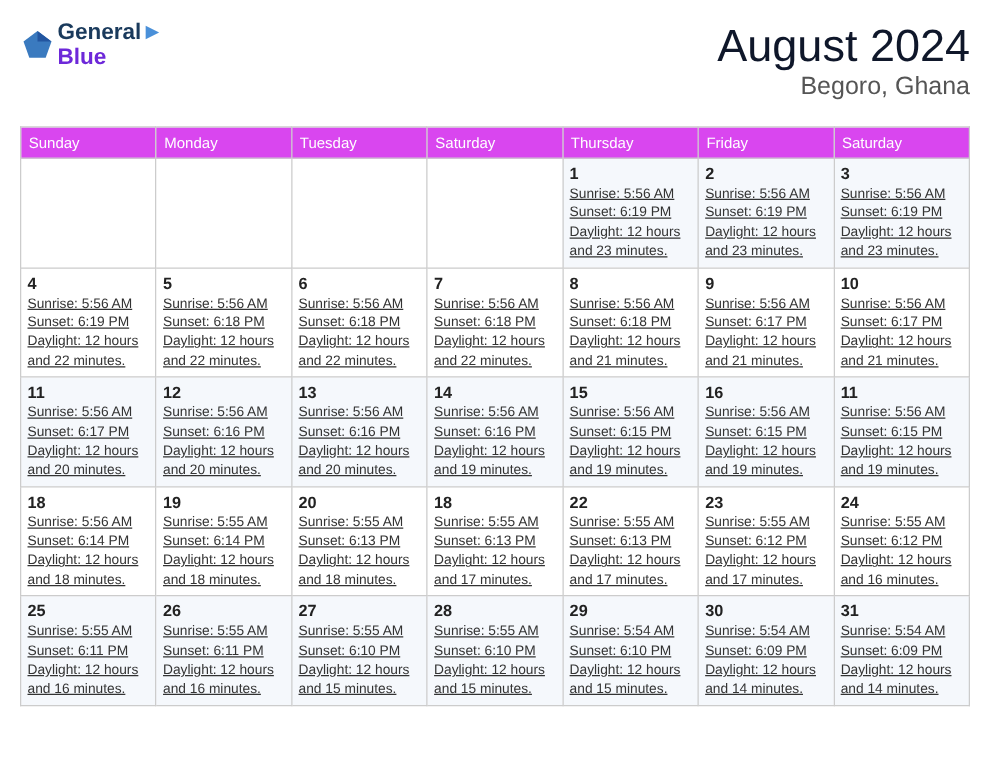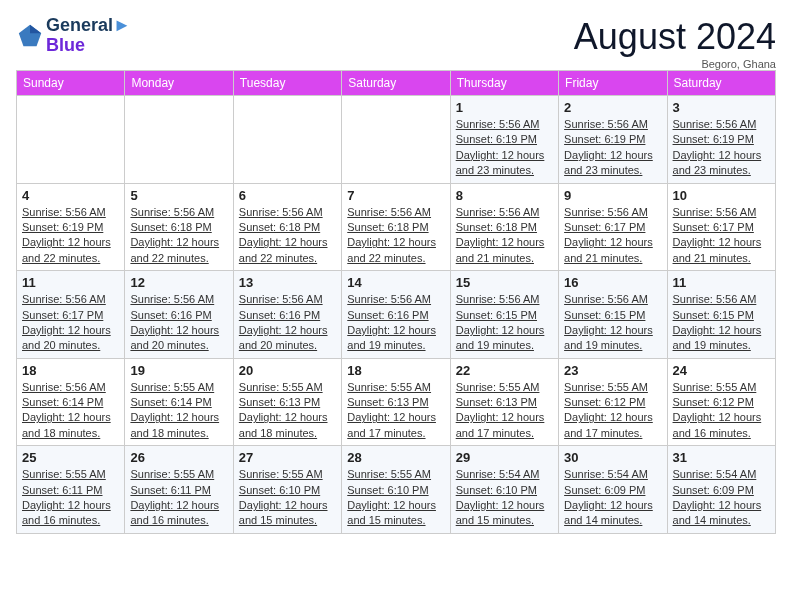--- a/index.html
+++ b/index.html
@@ -7,21 +7,21 @@
       font-family: Arial, sans-serif;
       background: #fff;
       width: 792px;
       min-height: 612px;
       padding: 16px;
     }
     .header {
       display: flex;
       justify-content: space-between;
       align-items: flex-start;
-      margin-bottom: 0;
+      margin-bottom: 20px;
     }
     .logo {
       display: flex;
       align-items: center;
     }
     .logo-text {
       font-size: 18px;
       font-weight: bold;
       color: #1a3a5c;
       line-height: 1.1;
@@ -36,21 +36,21 @@
     }
     .title-block {
       text-align: right;
     }
     .month-year {
       font-size: 36px;
       color: #0f172a;
       font-weight: 400;
     }
     .location {
-      font-size: 11px;
+      font-size: 20px;
       color: #555;
     }
     .calendar {
       width: 100%;
       border-collapse: collapse;
       font-size: 10px;
     }
     .calendar th {
       background: #d946ef;
       color: #fff;

